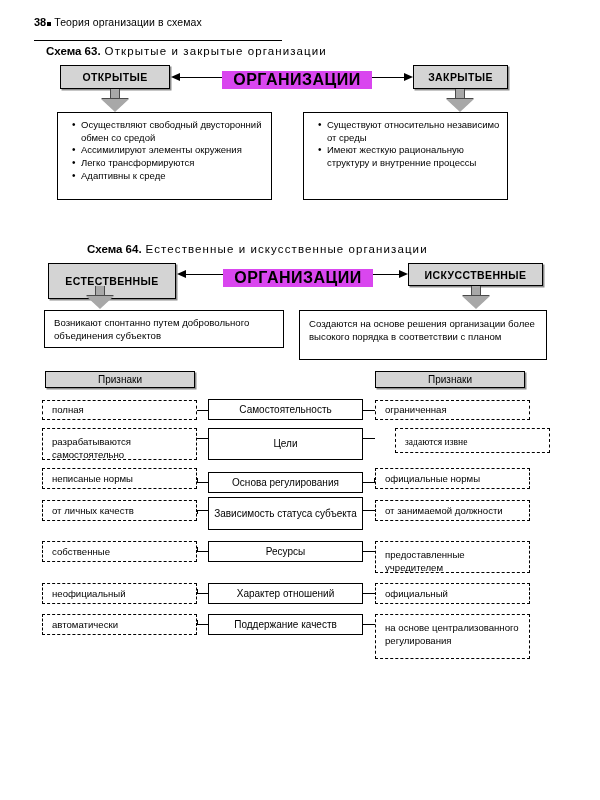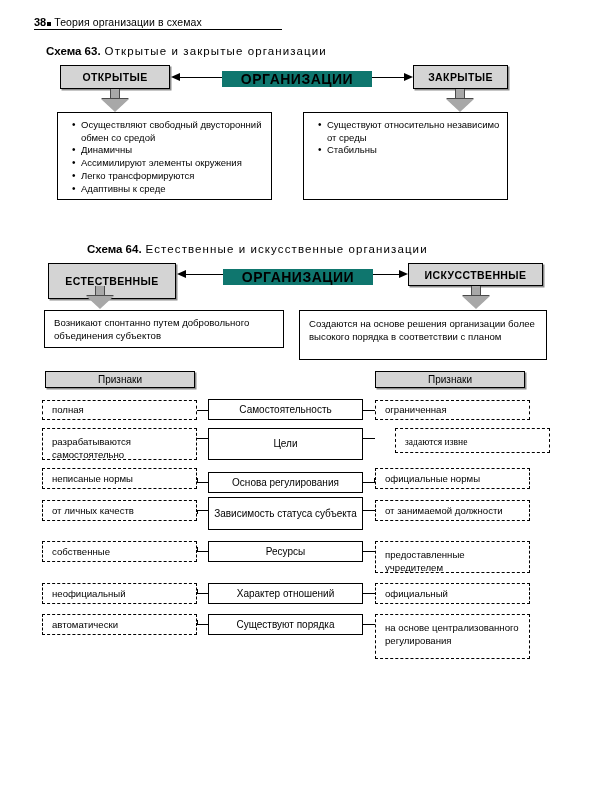--- a/index.html
+++ b/index.html
@@ -20,21 +20,21 @@
   .page-header {
     position: absolute;
     left: 34px;
     top: 16px;
     width: 248px;
     display: flex;
     align-items: baseline;
     gap: 1px;
     font-size: 10.5px;
     border-bottom: 1.6px solid #000;
-    padding-bottom: 1px;
+    padding-bottom: 12px;
   }
   .page-num { font-weight: bold; font-size: 11px; }
   .hdr-sq {
     display: inline-block;
     width: 4px; height: 4px;
     background: #000;
     margin: 0 2px 1px 0;
   }
   .hdr-title { font-size: 10.5px; letter-spacing: .1px; }
 
@@ -128,24 +128,24 @@
     width: 0; height: 0;
     border-top: 4.5px solid transparent;
     border-bottom: 4.5px solid transparent;
   }
   .arrow-left  { border-right: 9px solid #000; }
   .arrow-right { border-left: 9px solid #000; }
 
   .mid-label {
     position: absolute;
     text-align: center;
-    font-size: 14px;
+    font-size: 16px;
     font-weight: bold;
     letter-spacing: .5px;
-    background: #0f766e;
+    background: #d946ef;
     padding: 0 5px;
   }
 
   
   .fat-arrow {
     position: absolute;
     width: 28px;
   }
   .fat-arrow .shaft {
     position: absolute;
@@ -208,30 +208,29 @@
     <div class="head"></div>
 </div>
 <div class="fat-arrow" style="left:446px; top:89px; height:24px;">
   <div class="shaft"></div>
     <div class="head"></div>
 </div>
 
 <div class="box" style="left:57px; top:112px; width:215px; height:88px;">
   <ul class="bullets">
     <li>Осуществляют свободный двусторонний обмен со средой</li>
-    <li>Динамичны</li>
     <li>Ассимилируют элементы окружения</li>
     <li>Легко трансформируются</li>
     <li>Адаптивны к среде</li>
   </ul>
 </div>
 <div class="box" style="left:303px; top:112px; width:205px; height:88px;">
   <ul class="bullets">
     <li>Существуют относительно независимо от среды</li>
-    <li>Стабильны</li>
+    <li>Имеют жесткую рациональную структуру и внутренние процессы</li>
   </ul>
 </div>
 
 <div class="schema-caption" style="left:46px; top:243px;margin-left:41px;">
   <b>Схема 64.</b><span class="cap-text">Естественные и искусственные организации</span>
 </div>
 
 <div class="box gray" style="left:48px; top:263px; width:128px; height:36px;">
   <div class="box-label-center cap-bold">ЕСТЕСТВЕННЫЕ</div>
 </div>
@@ -340,20 +339,20 @@
   <div class="box-text-left">официальный</div>
 </div>
 <div class="conn v" style="left:197px; top:589px; width:1.2px; height:5px;"></div>
 <div class="conn h" style="left:197px; top:593px; width:11px;"></div>
 <div class="conn h" style="left:363px; top:593px; width:12px;"></div>
 
 <div class="box dashed" style="left:42px; top:614px; width:155px; height:21px;">
   <div class="box-text-left">автоматически</div>
 </div>
 <div class="box thick" style="left:208px; top:614px; width:155px; height:21px;">
-  <div class="box-label-center">Существуют порядка</div>
+  <div class="box-label-center">Поддержание качеств</div>
 </div>
 <div class="box dashed" style="left:375px; top:614px; width:155px; height:45px;">
   <div class="box-text-topleft">на основе централизованного регулирования</div>
 </div>
 <div class="conn v" style="left:197px; top:620px; width:1.2px; height:5px;"></div>
 <div class="conn h" style="left:197px; top:624px; width:11px;"></div>
 <div class="conn h" style="left:363px; top:624px; width:12px;"></div>
 
 </body></html>

